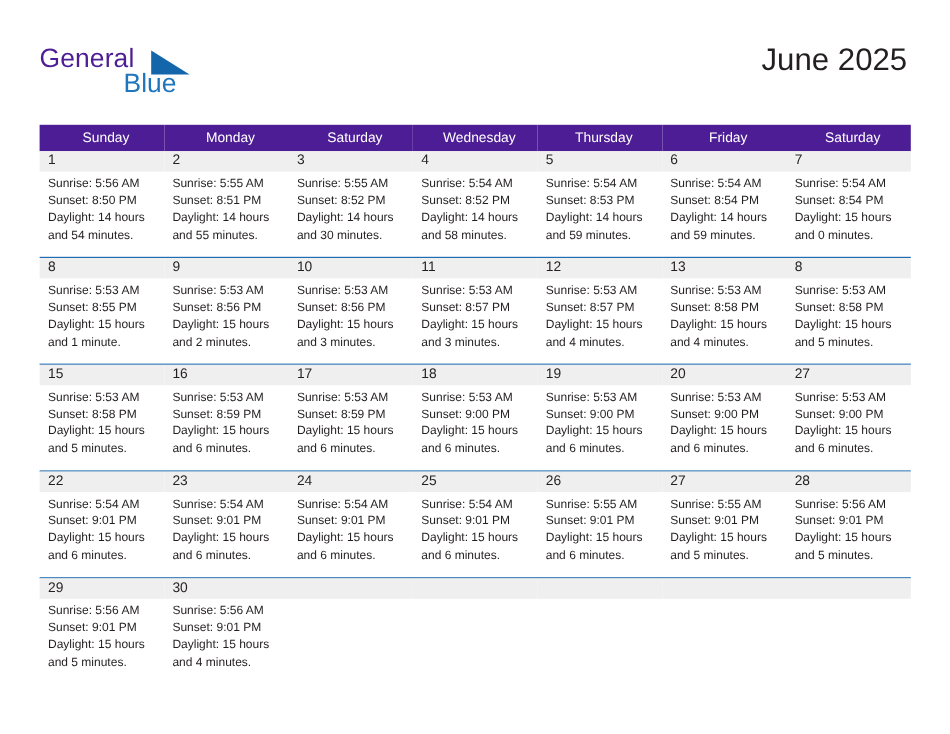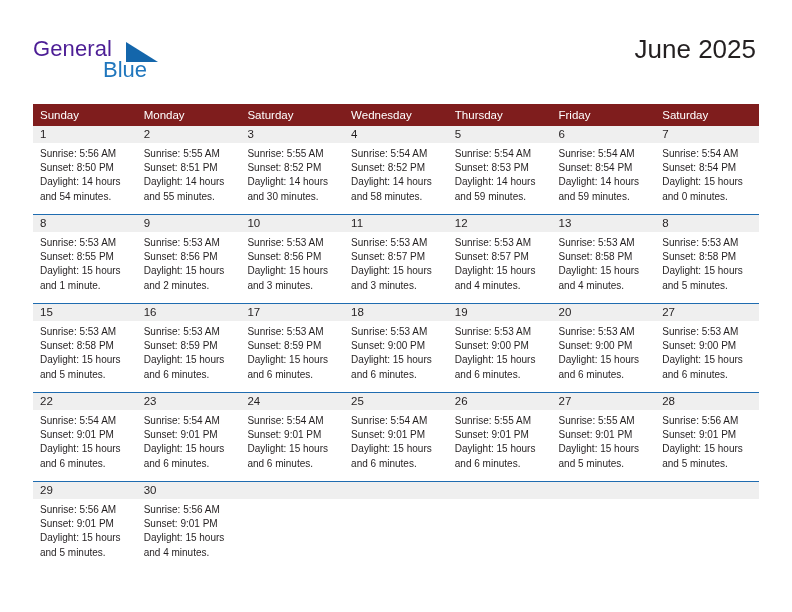--- a/index.html
+++ b/index.html
@@ -86,25 +86,25 @@
   
   .calendar {
     position: absolute;
     left: 33px;
     top: 104px;
     width: 726px;
     border-collapse: collapse;
     table-layout: fixed;
   }
   .calendar th {
-    background: #7f1d1d;
+    background: #4c1d95;
     color: #ffffff;
     font-size: 11.5px;
     font-weight: normal;
-    text-align: left;
+    text-align: center;
     padding: 5px 0 5px 7px;
     height: 12px;
     border: none;
   }
   .calendar td {
     vertical-align: top;
     padding: 0;
     border: none;
     width: 103.7px;
   }

